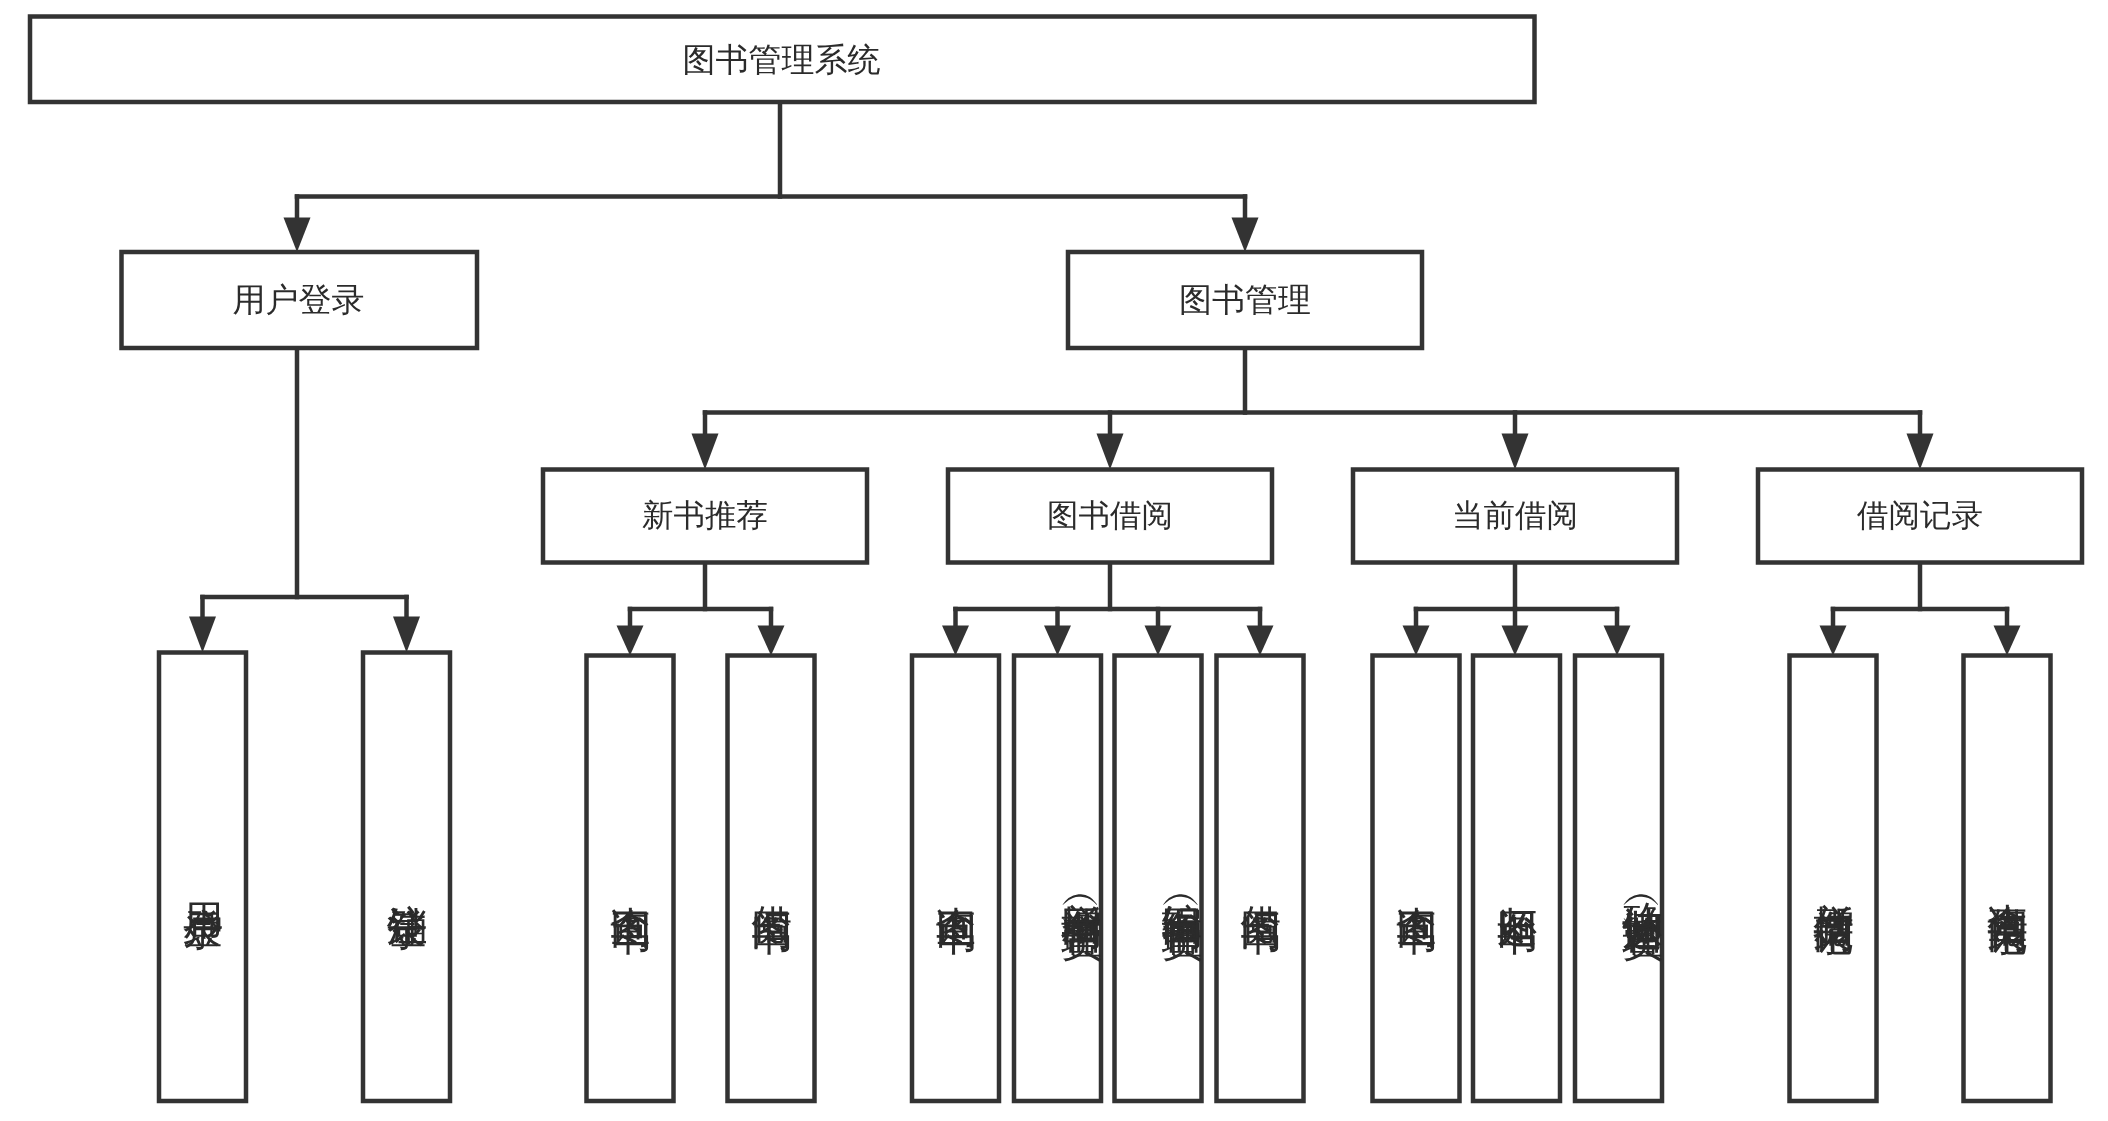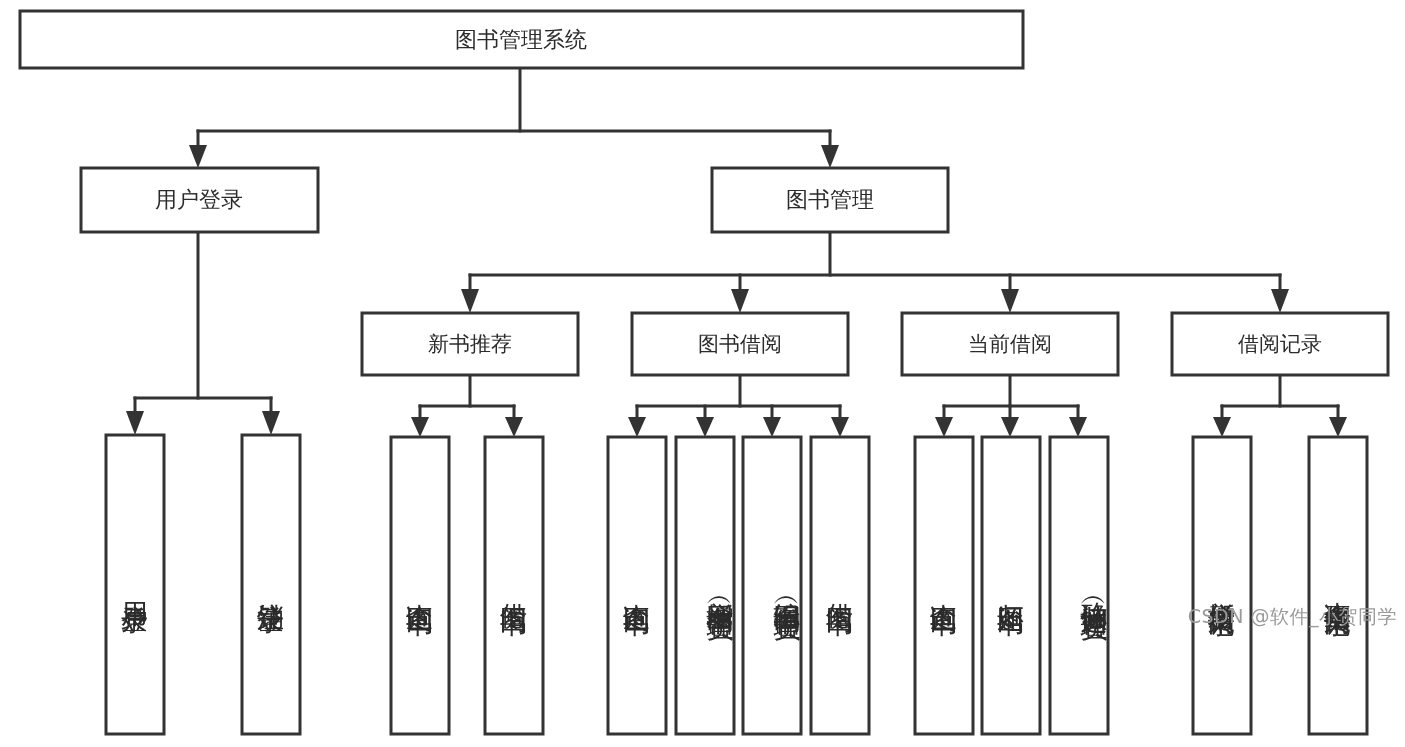--- a/index.html
+++ b/index.html
@@ -226,15 +226,14 @@
   <div class="leaf-label" style="left:743px; top:443px; width:58px; height:291px;">编辑图书（管理员）</div>
   <div class="leaf-label centered" style="left:811px; top:437px; width:58px; height:297px;">借阅图书</div>
 
   <div class="leaf-label centered" style="left:915px; top:437px; width:58px; height:297px;">查询图书</div>
   <div class="leaf-label centered" style="left:982px; top:437px; width:58px; height:297px;">归还图书</div>
   <div class="leaf-label" style="left:1050px; top:443px; width:58px; height:291px;">确认归还（管理员）</div>
 
   <div class="leaf-label centered" style="left:1193px; top:437px; width:58px; height:297px;">新增借阅记录</div>
   <div class="leaf-label centered" style="left:1309px; top:437px; width:58px; height:297px;">查询借阅记录</div>
 
-  <div class="watermark">CSDN @软件_小贺同学</div>
 
 </div>
 
 </body></html>

